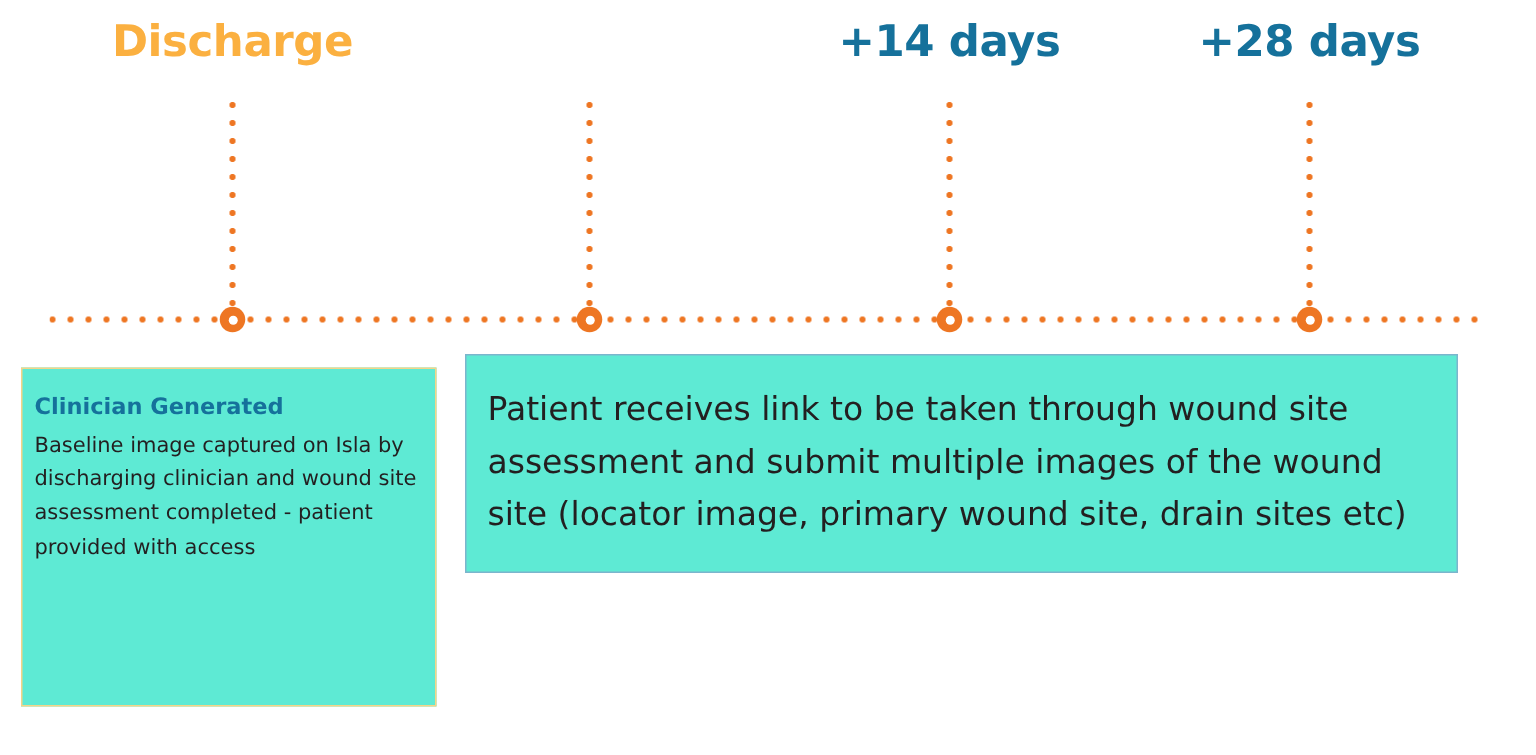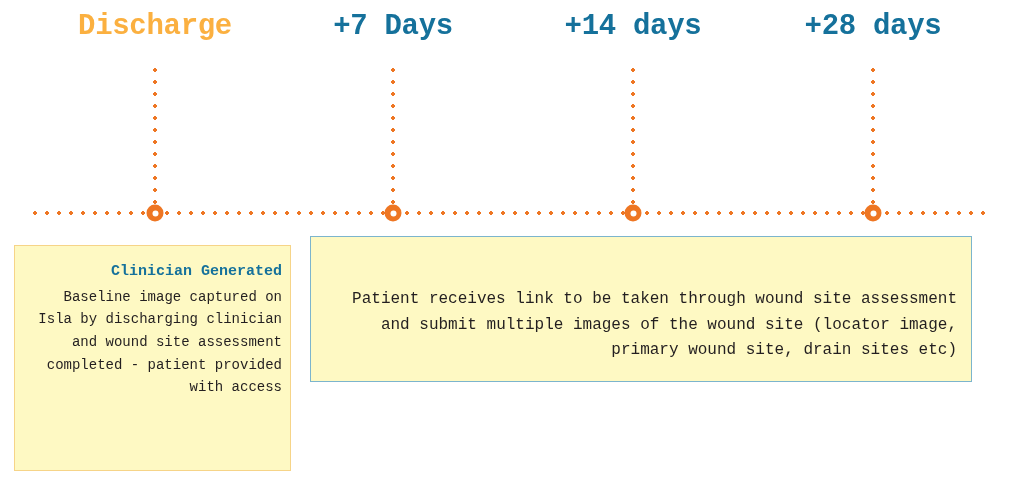--- a/index.html
+++ b/index.html
@@ -12,21 +12,20 @@
     height: 503px;
     background: #ffffff;
     font-family: "DejaVu Sans", "Liberation Sans", sans-serif;
     overflow: hidden;
   }
   #stage {
     position: relative;
     width: 1024px;
     height: 503px;
     background: #ffffff;
-    font-family: Liberation Mono, monospace;
   }
 
   
   .milestone-label {
     position: absolute;
     top: 9px;
     transform: translateX(-50%);
     white-space: nowrap;
     font-size: 29px;
     font-weight: bold;
@@ -73,22 +72,22 @@
     height: 6px;
     border-radius: 50%;
     background: #ffffff;
     transform: translate(-50%, -50%);
   }
 
   
   .panel {
     position: absolute;
     box-sizing: border-box;
-    background: #fef9c3;
-    text-align: right;
+    background: #5eead4;
+    text-align: left;
   }
   .panel-clinician {
     left: 14px;
     top: 245px;
     width: 277px;
     height: 226px;
     border: 1.6px solid #f6d488;
     padding: 15px 8px 0 8px;
   }
   .panel-patient {
@@ -106,29 +105,28 @@
     line-height: 1.45;
     margin: 0 0 3px 0;
   }
   .panel-body {
     color: #231f20;
     font-size: 14px;
     font-weight: normal;
     line-height: 1.62;
     margin: 0;
   }
-  .panel-patient .panel-body { font-size: 16px; line-height: 1.6; margin-top: 31px; }
+  .panel-patient .panel-body { font-size: 22px; line-height: 1.6; }
 </style>
 </head>
 <body>
 
 <div id="stage">
 
   <div class="milestone-label accent-amber" style="left:155px;">Discharge</div>
-  <div class="milestone-label accent-teal" style="left:393px;">+7 Days</div>
   <div class="milestone-label accent-teal" style="left:633px;">+14 days</div>
   <div class="milestone-label accent-teal" style="left:873px;">+28 days</div>
 
   <div class="v-dotline" style="left:155px; top:68px; height:140px;"></div>
   <div class="v-dotline" style="left:393px; top:68px; height:140px;"></div>
   <div class="v-dotline" style="left:633px; top:68px; height:140px;"></div>
   <div class="v-dotline" style="left:873px; top:68px; height:140px;"></div>
 
   <div class="h-dotline" style="left:33px; top:211px; width:957px;"></div>
 

